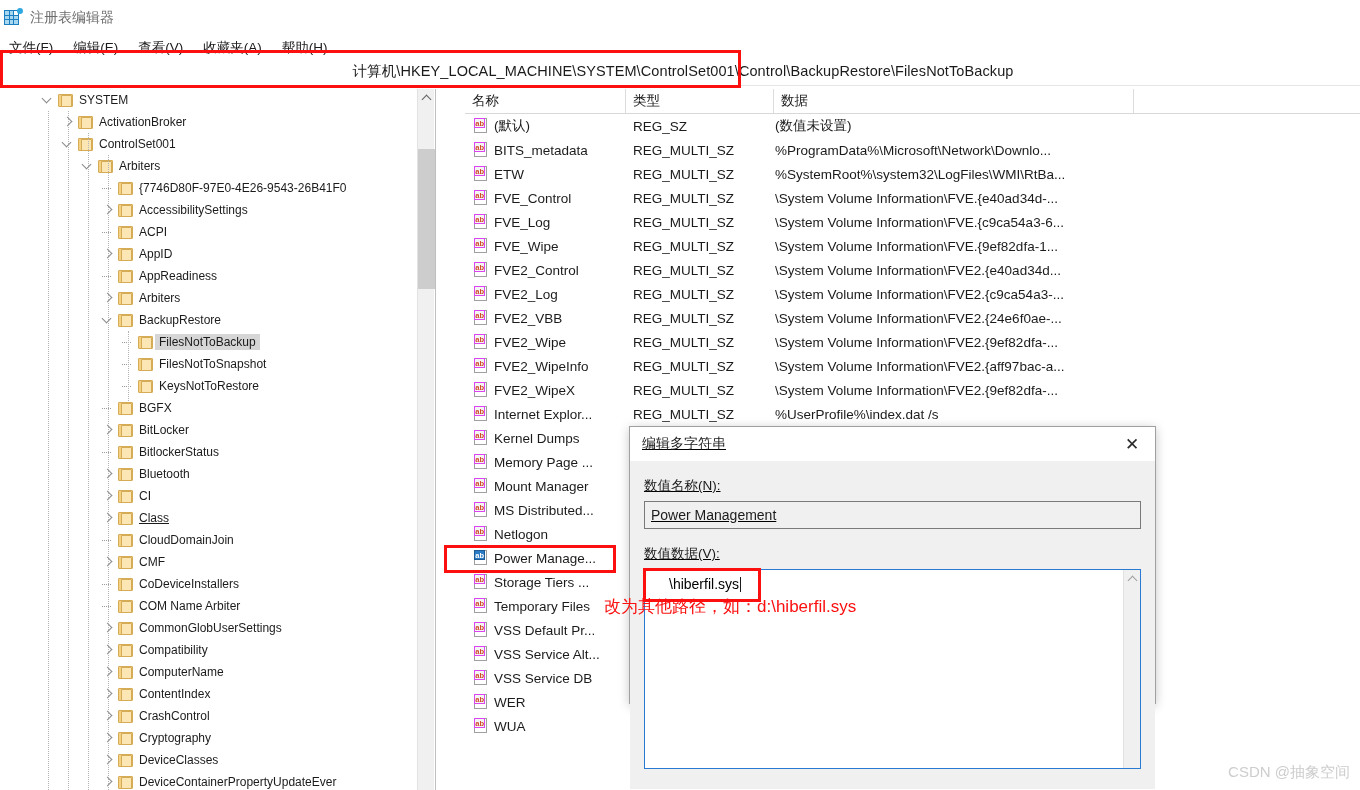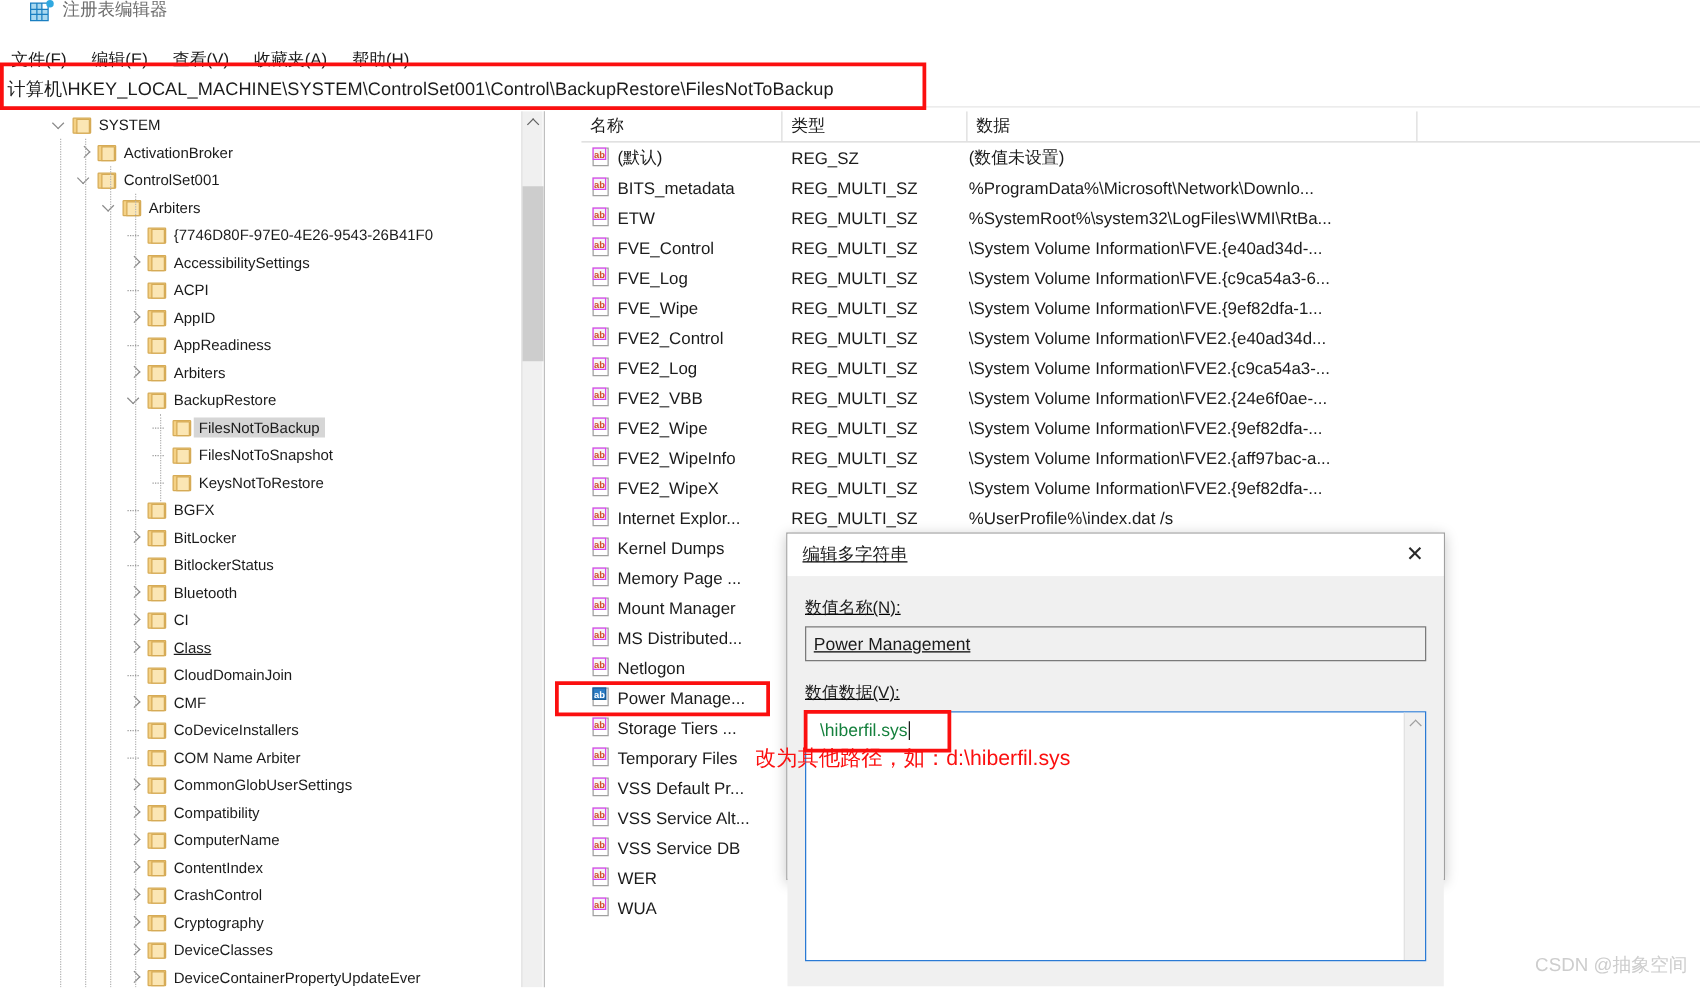--- a/index.html
+++ b/index.html
@@ -22,21 +22,22 @@
     background: #ffffff;
   }
 
   
   .titlebar {
     position: absolute;
     left: 0; top: 0;
     width: 1360px; height: 34px;
     background: #ffffff;
     display: flex;
-    padding-left: 24px;
+    align-items: center;
+    padding-left: 4px;
     box-sizing: border-box;
   }
   .app-icon {
     width: 18px; height: 18px;
     position: relative;
     flex: 0 0 auto;
     margin-right: 8px;
   }
   .app-icon .grid {
     position: absolute;
@@ -87,20 +88,21 @@
   
   .addressbar {
     position: absolute;
     left: 0; top: 58px;
     width: 1360px; height: 28px;
     background: #ffffff;
     border-bottom: 1px solid #e6e6e6;
     display: flex;
     align-items: center;
     box-sizing: border-box;
+    justify-content: center;
   }
   .address-text {
     font-size: 14.5px;
     color: #1b1b1b;
     padding-left: 6px;
     white-space: nowrap;
     letter-spacing: 0.1px;
   }
 
   
@@ -388,23 +390,23 @@
     position: relative;
     width: 497px;
     height: 200px;
     background: #ffffff;
     border: 1px solid #2a7ad4;
     box-sizing: border-box;
     overflow: hidden;
   }
   .ta-text {
     position: absolute;
-    left: 11px; top: 6px;
+    left: 24px; top: 6px;
     font-size: 14px;
-    color: #15803d;
+    color: #000000;
   }
   .ta-caret {
     display: inline-block;
     width: 1px;
     height: 15px;
     background: #1b1b1b;
     vertical-align: -3px;
     margin-left: 1px;
   }
   .ta-scroll {

